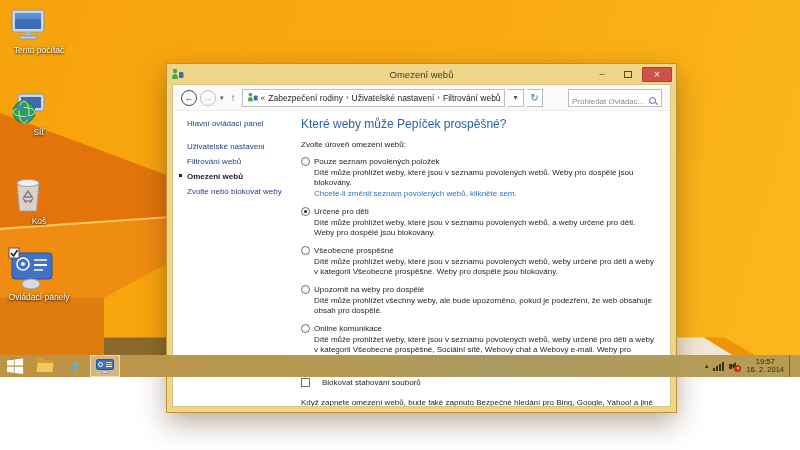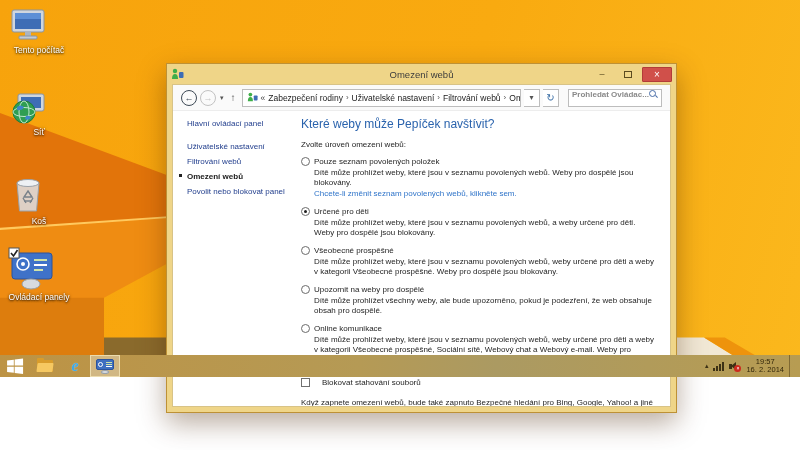--- a/index.html
+++ b/index.html
@@ -51,22 +51,22 @@
   .nav-dd   { font-size:7px; color:#555; padding:0 1px; }
   .nav-up   { font-size:10px; color:#444; padding:0 3px; }
   .crumb-bar { flex:1; height:18px; background:#fff; border:1px solid #bdbdbd; display:flex;
     align-items:center; padding:0 4px; gap:3px; font-size:8.5px; color:#333; white-space:nowrap; overflow:hidden; }
   .crumb-sep { color:#555; font-size:8px; }
   .crumb-guillemet { color:#444; }
   .crumb-item { color:#222; }
   .crumb-btn { height:18px; width:16px; border:1px solid #bdbdbd; border-left:none; background:#fff;
     display:flex; align-items:center; justify-content:center; font-size:8px; color:#555; }
   .crumb-btn.refresh { font-size:10px; color:#3a6ea5; }
-  .searchbox { width:94px; height:18px; margin-left:6px; background:#fff; border:1px solid #bdbdbd;
-    display:flex; align-items:flex-start; padding:0 3px;font-weight:bold; }
+  .searchbox { width:94px; height:18px; margin-left:22px; background:#fff; border:1px solid #bdbdbd;
+    display:flex; align-items:flex-end; padding:0 3px; }
   .searchbox .ph { flex:1; font-size:8px; color:#8a8a8a; white-space:nowrap; overflow:hidden; }
   .mag { position:relative; width:9px; height:9px; flex:0 0 auto; }
   .mag::before { content:""; position:absolute; left:0; top:0; width:5px; height:5px;
     border:1px solid #4a6ea9; border-radius:50%; }
   .mag::after { content:""; position:absolute; left:6px; top:6px; width:3px; height:1px;
     background:#4a6ea9; transform:rotate(45deg); }
 
   
   .content { flex:1; display:flex; overflow:hidden; }
   .sidebar { flex:0 0 118px; padding:8px 0 0 14px; font-size:8px; }
@@ -250,25 +250,25 @@
           <span class="mag"></span>
         </span>
       </div>
 
       <div class="content">
         <div class="sidebar">
           <div class="side-home">Hlavní ovládací panel</div>
           <div class="side-item">Uživatelské nastavení</div>
           <div class="side-item">Filtrování webů</div>
           <div class="side-item active"><span class="bullet"></span><span>Omezení webů</span></div>
-          <div class="side-item">Povolit nebo blokovat panel</div>
+          <div class="side-item">Zvolte nebo blokovat weby</div>
         </div>
 
         <div class="main">
-          <div class="page-heading">Které weby může Pepíček navštívit?</div>
+          <div class="page-heading">Které weby může Pepíček prospěšné?</div>
           <div class="sub-heading">Zvolte úroveň omezení webů:</div>
 
           <div class="option">
             <div class="option-head">
               <span class="radio"></span>
               <span class="option-label">Pouze seznam povolených položek</span>
             </div>
             <div class="option-desc">Dítě může prohlížet weby, které jsou v seznamu povolených webů. Weby pro dospělé jsou blokovány.</div>
             <div class="option-link">Chcete-li změnit seznam povolených webů, klikněte sem.</div>
           </div>

